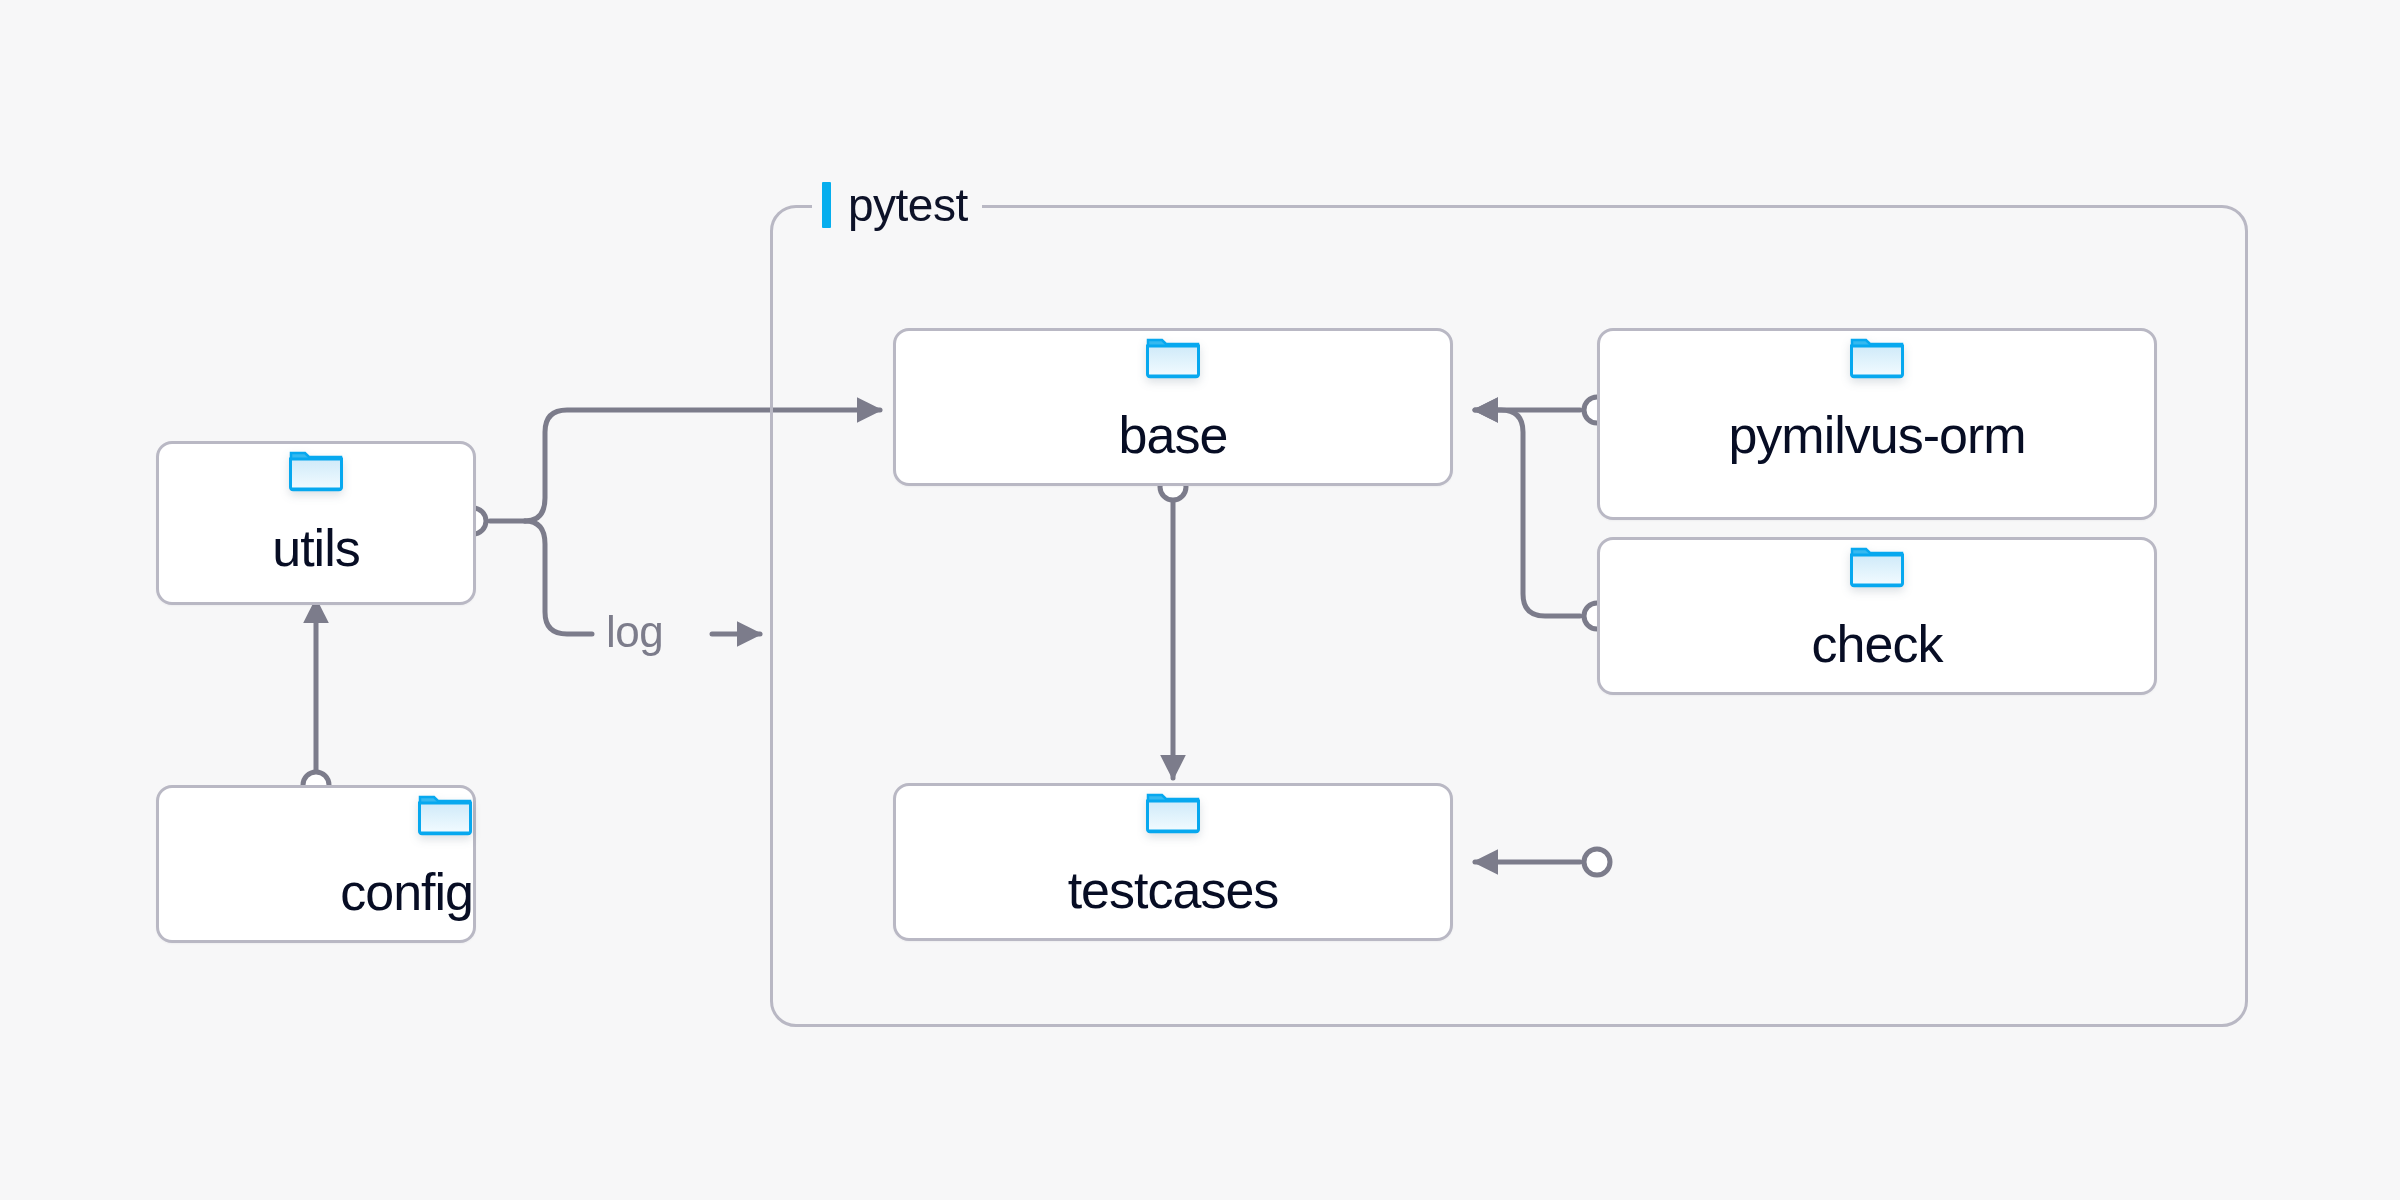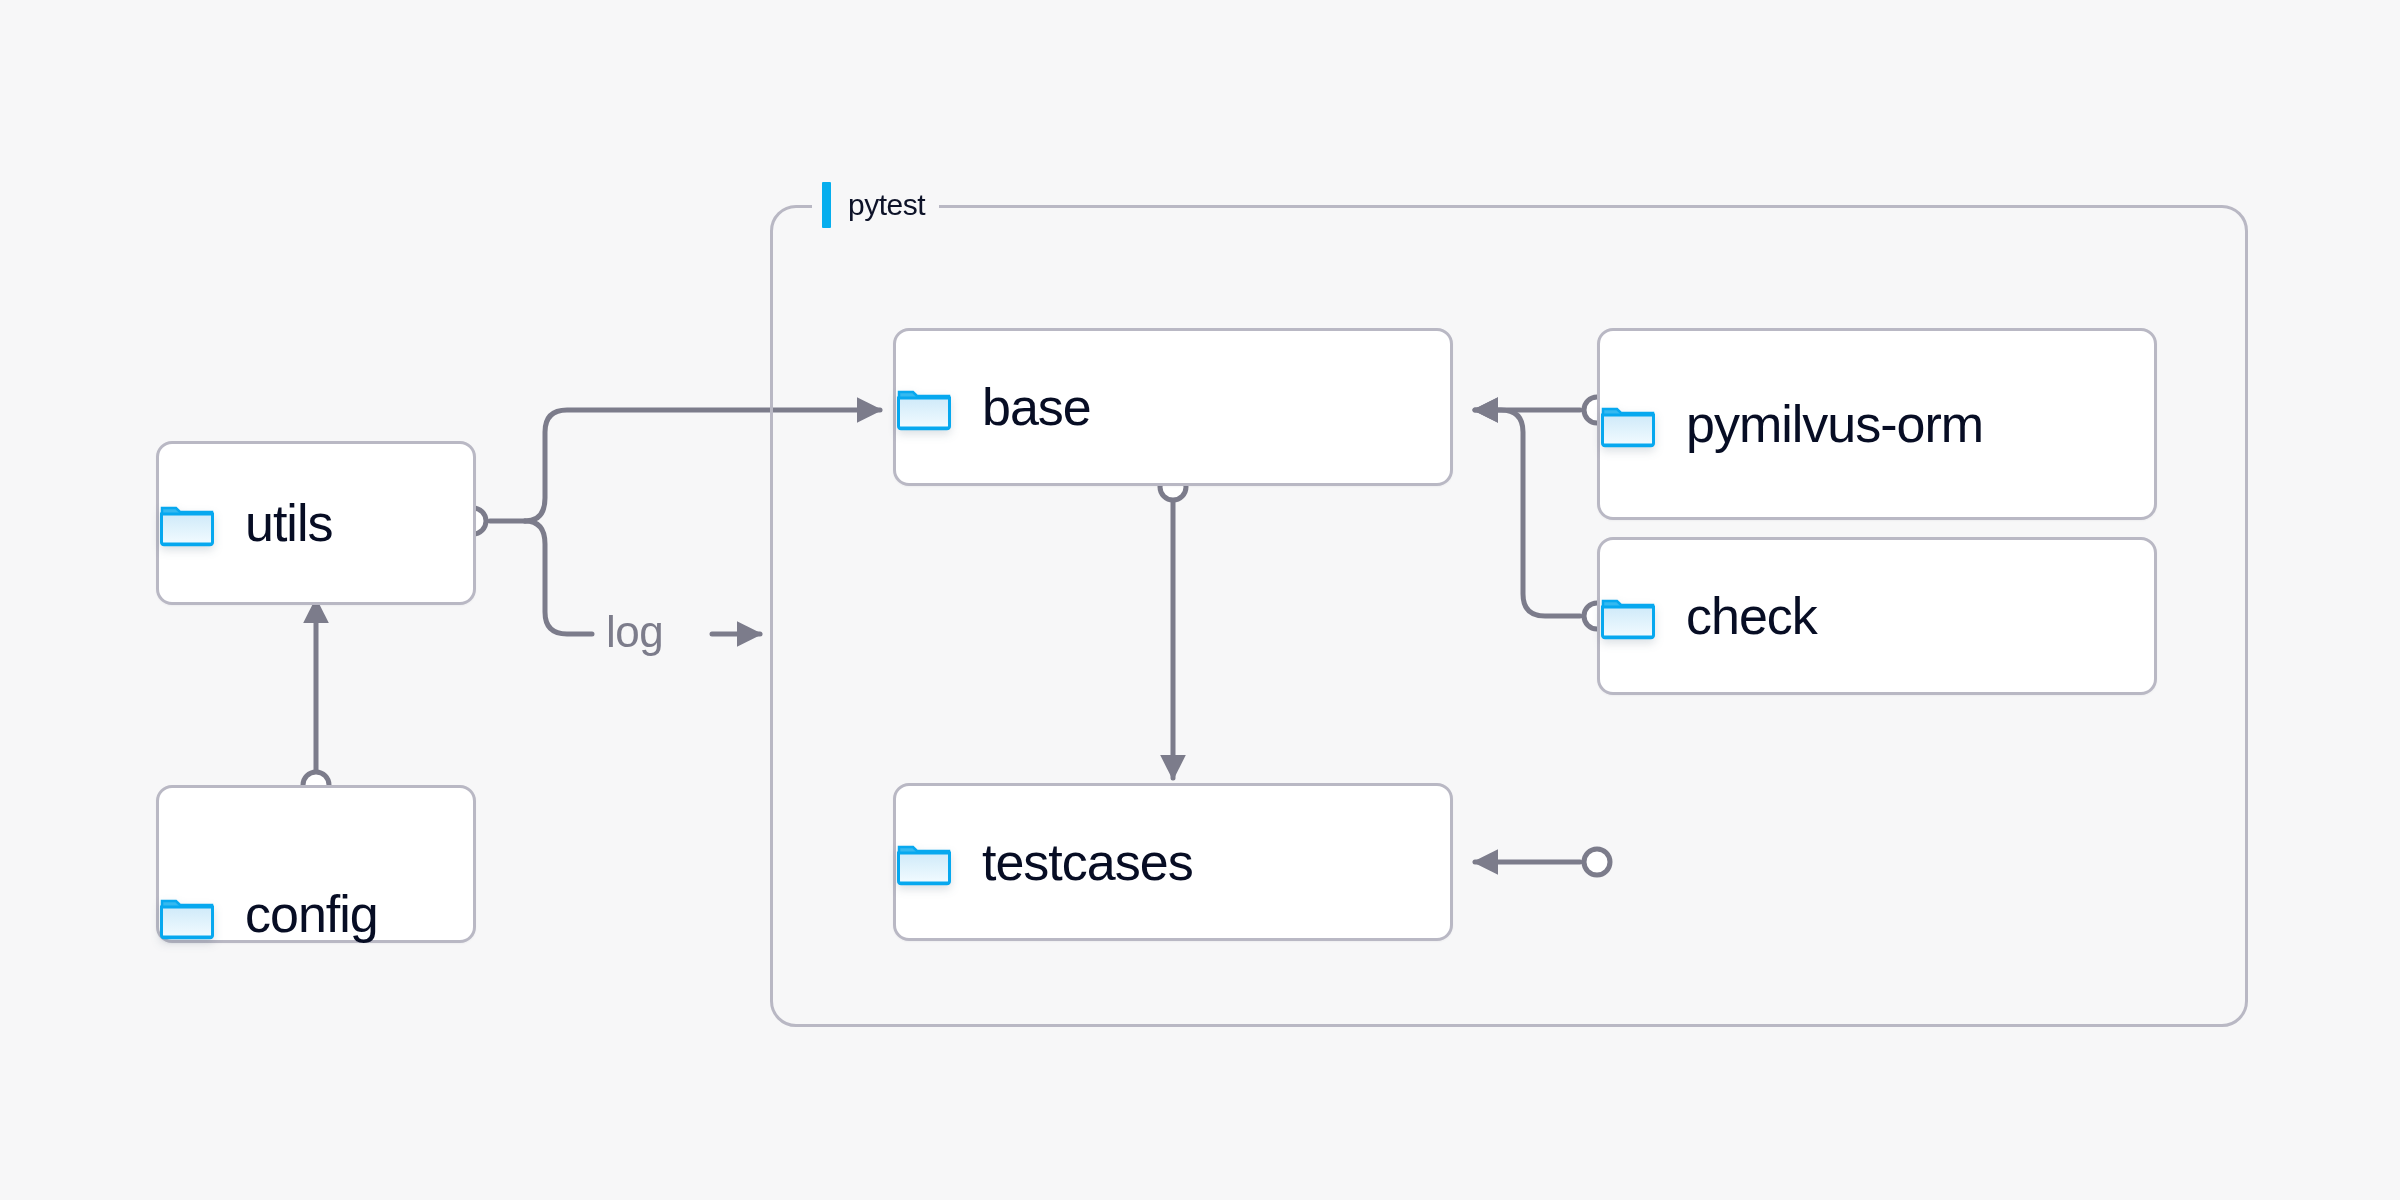--- a/index.html
+++ b/index.html
@@ -42,36 +42,37 @@
     height: 54px;
   }
   .group-label .accent-bar {
     width: 9px;
     height: 46px;
     background: #06aeee;
     border-radius: 1px;
     flex: 0 0 auto;
   }
   .group-label .group-title {
-    font-size: 30px;
+    font-size: 46px;
     color: #0d1228;
     letter-spacing: -0.5px;
     line-height: 1;
     white-space: nowrap;
   }
   .node {
     position: absolute;
     box-sizing: border-box;
     background: #ffffff;
     border: 3px solid #b9b8c4;
     border-radius: 16px;
     display: flex;
     align-items: center;
     gap: 30px;
     box-shadow: 0 1px 2px rgba(20,20,40,0.04);
+    flex-direction: column;
   }
   .node .node-label {
     font-size: 52px;
     color: #070d24;
     letter-spacing: -1px;
     line-height: 1;
     white-space: nowrap;
   }
   .folder-icon {
     flex: 0 0 auto;

